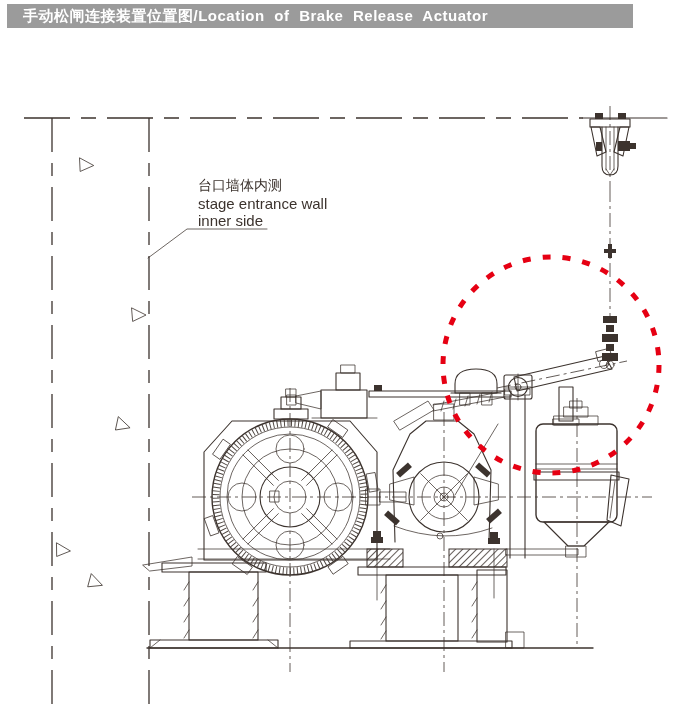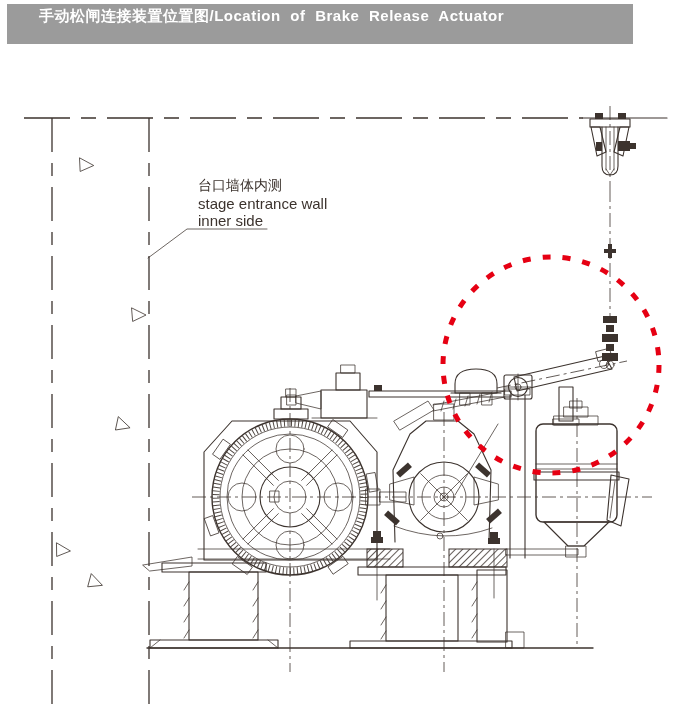--- a/index.html
+++ b/index.html
@@ -1,20 +1,20 @@
 <!DOCTYPE html>
 <html style="--header-bg: #9b9b9b; --header-text: #ffffff; --line: #3c332e; --highlight: #e60013; --background: #ffffff;"><head>
 <meta charset="utf-8">
 <style>
   html,body{margin:0;padding:0;background:#fff;}
   .canvas{position:relative;width:690px;height:714px;background:var(--background,#ffffff);
           font-family:"Liberation Sans",sans-serif;overflow:hidden;}
-  .title-bar{position:absolute;left:7px;top:4px;width:626px;height:40px;
+  .title-bar{position:absolute;left:7px;top:4px;width:626px;height:24px;
              background:var(--header-bg,#9b9b9b);color:var(--header-text,#ffffff);
-             font-weight:bold;font-size:15px;line-height:24px;padding-left:32px;
+             font-weight:bold;font-size:15px;line-height:24px;padding-left:16px;
              box-sizing:border-box;letter-spacing:.5px;word-spacing:5px;white-space:nowrap;}
   svg{position:absolute;left:0;top:0;}
   .ln{fill:none;stroke:var(--line,#3c332e);stroke-width:1.1;stroke-linejoin:round;stroke-linecap:round;}
   .w2{stroke-width:1.4;}
   .thin{stroke-width:.75;}
   .cl{fill:none;stroke:var(--line,#3c332e);stroke-width:.8;stroke-dasharray:14 4 3 4;}
   .dashwall{fill:none;stroke:var(--line,#3c332e);stroke-width:1.3;stroke-dasharray:34 11 13 11;}
   .dashceil{fill:none;stroke:var(--line,#3c332e);stroke-width:1.3;stroke-dasharray:46 11 15 11;}
   .fl{fill:var(--line,#3c332e);stroke:none;}
   .hatchf{fill:url(#hatch);stroke:var(--line,#3c332e);stroke-width:1;}

